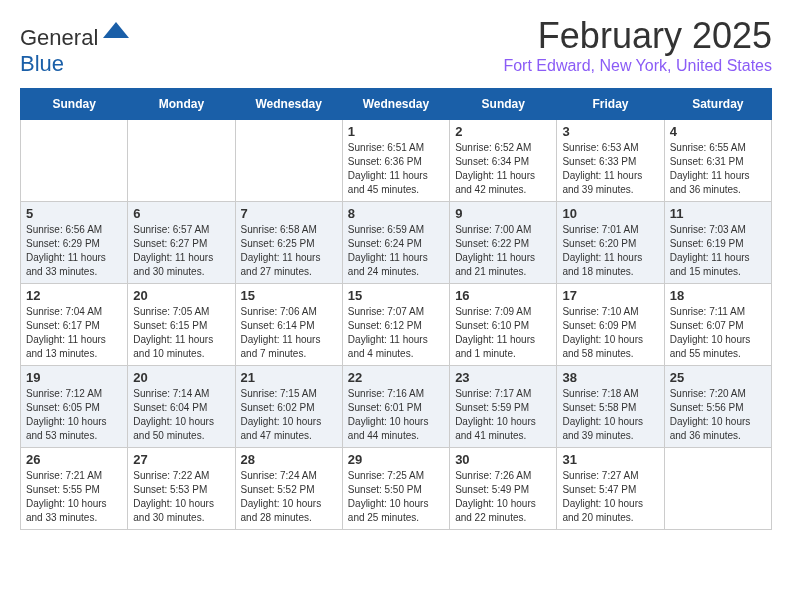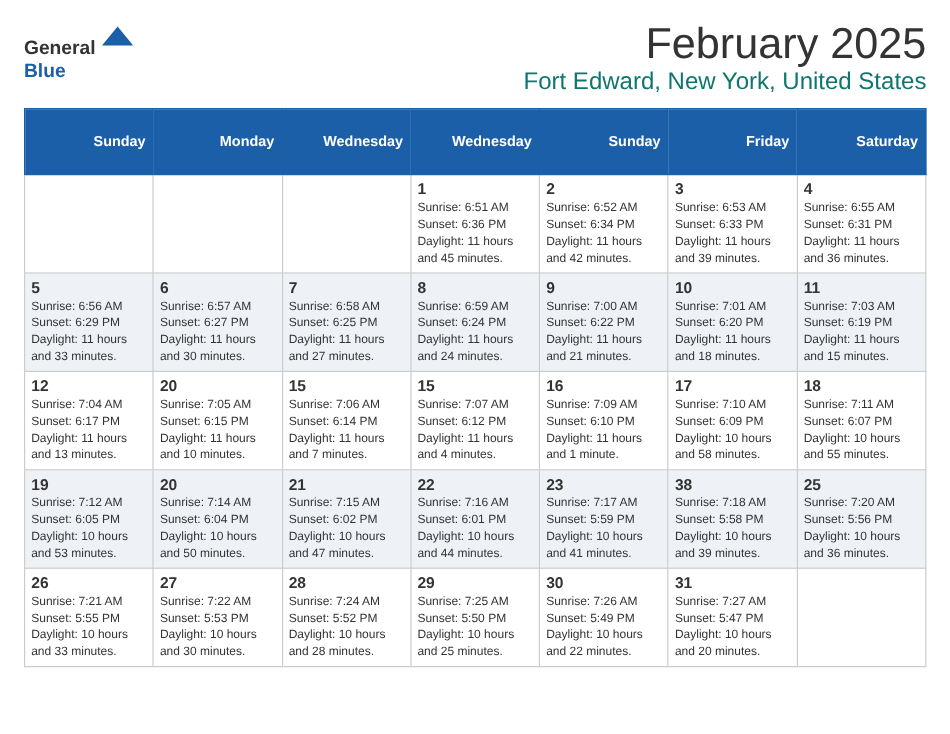--- a/index.html
+++ b/index.html
@@ -1,28 +1,28 @@
 <!DOCTYPE html>
 <html><head>
   <meta charset="utf-8">
   <style>
     * { box-sizing: border-box; margin: 0; padding: 0; }
     body { font-family: Arial, sans-serif; background: #fff; width: 792px; height: 612px; overflow: hidden; }
     .container { width: 792px; padding: 15px 20px 10px 20px; }
     .header { display: flex; justify-content: space-between; align-items: flex-start; margin-bottom: 10px; }
     .logo { display: flex; align-items: center; }
-    .logo-text { font-size: 16px; font-weight: bold; line-height: 1.2; }
+    .logo-text { font-size: 22px; font-weight: normal; line-height: 1.2; }
     .logo-general { color: #333; }
     .logo-blue { color: #1a5fa8; }
     .logo-icon { width: 30px; height: 30px; margin-left: 3px; }
     .title-block { text-align: right; }
     .month-title { font-size: 36px; color: #333; font-weight: normal; }
-    .location { font-size: 20px; color: #0f766e; }
+    .location { font-size: 16px; color: #8b5cf6; }
     table { width: 100%; border-collapse: collapse; font-size: 11px; }
-    thead th { background-color: #1a5fa8; color: #fff; text-align: right; padding: 20px 6px; font-size: 12px; font-weight: bold; border: 1px solid #1a5fa8; }
+    thead th { background-color: #1a5fa8; color: #fff; text-align: center; padding: 8px 6px; font-size: 12px; font-weight: bold; border: 1px solid #1a5fa8; }
     tbody td { border: 1px solid #ccc; vertical-align: top; padding: 4px 5px; min-height: 75px; width: 14.28%; color: #333; }
     .day-num { font-weight: bold; font-size: 13px; display: block; margin-bottom: 2px; }
     .day-info { font-size: 10px; line-height: 1.4; color: #333; }
     tbody tr:nth-child(odd) td { background-color: #fff; }
     tbody tr:nth-child(even) td { background-color: #eef2f7; }
     .empty-cell { background-color: inherit; }
   </style>
 </head>
 <body>
 

